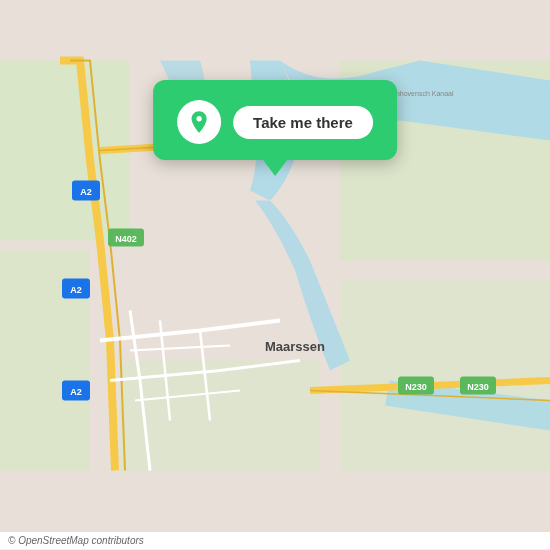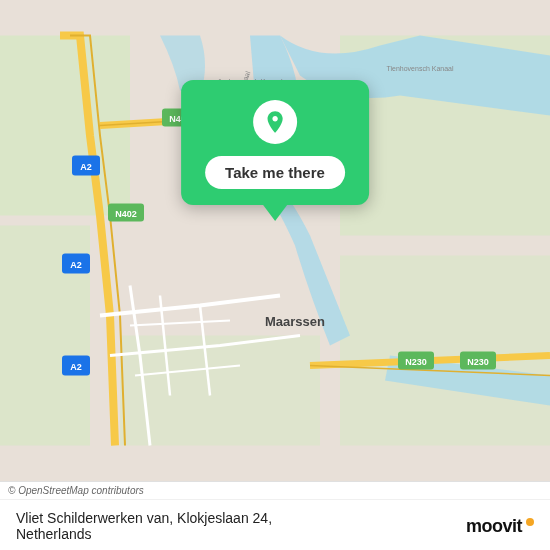--- a/index.html
+++ b/index.html
@@ -38,21 +38,21 @@
     
     .tooltip-card {
       position: absolute;
       top: 80px;
       left: 50%;
       transform: translateX(-50%);
       background: #2ecc71;
       border-radius: 12px;
       padding: 20px 24px 16px;
       display: flex;
-      flex-direction: column;
+      flex-direction: row;
       align-items: center;
       gap: 12px;
       min-width: 180px;
       box-shadow: 0 4px 16px rgba(0,0,0,0.25);
       z-index: 10;
     }
 
     .tooltip-card::after {
       content: '';
       position: absolute;
@@ -226,25 +226,15 @@
       </div>
       <button class="take-me-there-btn">Take me there</button>
     </div>
 
   </div>
 
   <div class="footer">
     <div class="copyright-bar">
       <span>© OpenStreetMap contributors</span>
     </div>
-    <div class="location-bar">
-      <div>
-        <div class="location-text">Vliet Schilderwerken van, Klokjeslaan 24,</div>
-        <div class="location-text">Netherlands</div>
-      </div>
-      <div class="moovit-logo">
-        <span class="moovit-text">moovit</span>
-        <span class="moovit-dot"></span>
-      </div>
-    </div>
   </div>
 
 </div>
 
 </body></html>

